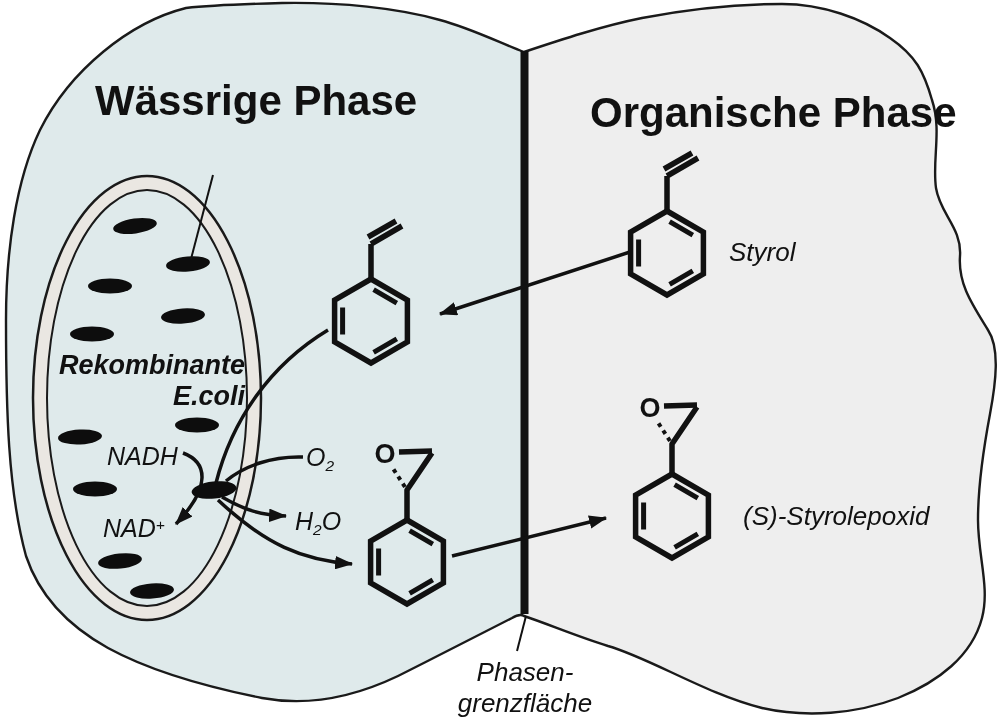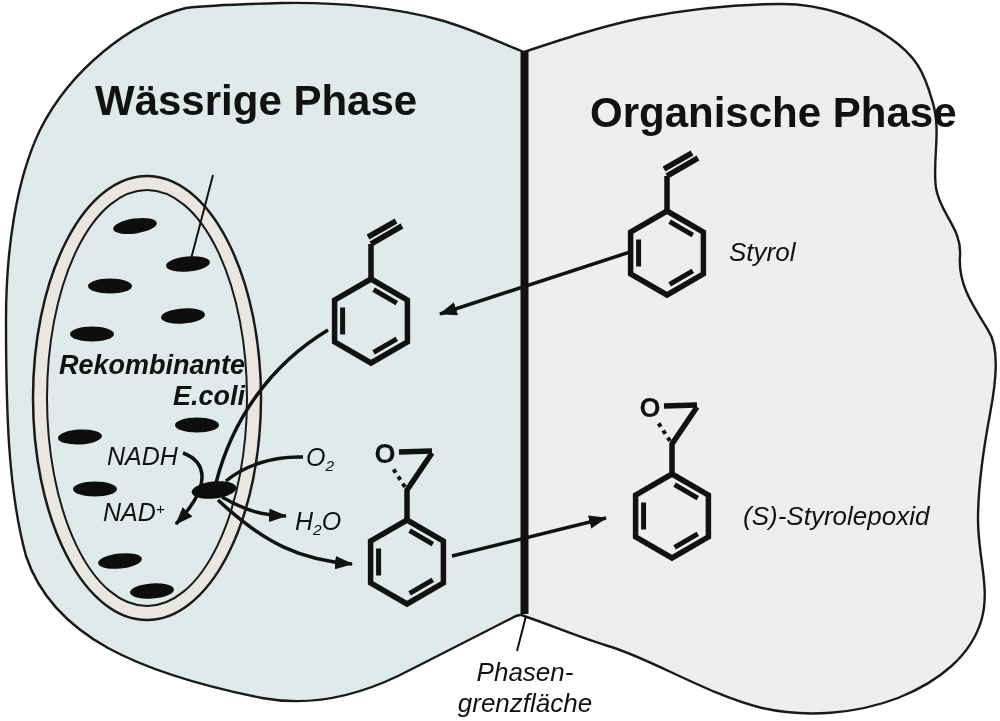--- a/index.html
+++ b/index.html
@@ -118,21 +118,21 @@
   <div class="lbl title" style="left:590px;top:77px;width:300px;margin-top:12px;">Organische Phase</div>
 
 
   <div class="lbl cell-lbl" style="left:45px;top:350px;width:200px;">
     <div>Rekombinante</div>
     <div>E.coli</div>
   </div>
 
   <div class="lbl cof" style="left:107px;top:442px;">NADH</div>
 
-  <div class="lbl cof" style="left:103px;top:498px;"><span>NAD</span><sup>+</sup></div>
+  <div class="lbl cof" style="left:103px;top:514px;"><span>NAD</span><sup>+</sup></div>
 
   <div class="lbl cof" style="left:306px;top:443px;text-align:center;"><span>O</span><sub>2</sub></div>
 
   <div class="lbl cof" style="left:295px;top:507px;"><span>H</span><sub>2</sub><span>O</span></div>
 
   <div class="lbl mol" style="left:729px;top:237px;">Styrol</div>
 
   <div class="lbl mol" style="left:727px;top:501px;margin-left:16px;">(S)-Styrolepoxid</div>
 
   <div class="lbl iface" style="left:425px;top:657px;width:200px;font-style:italic;">

